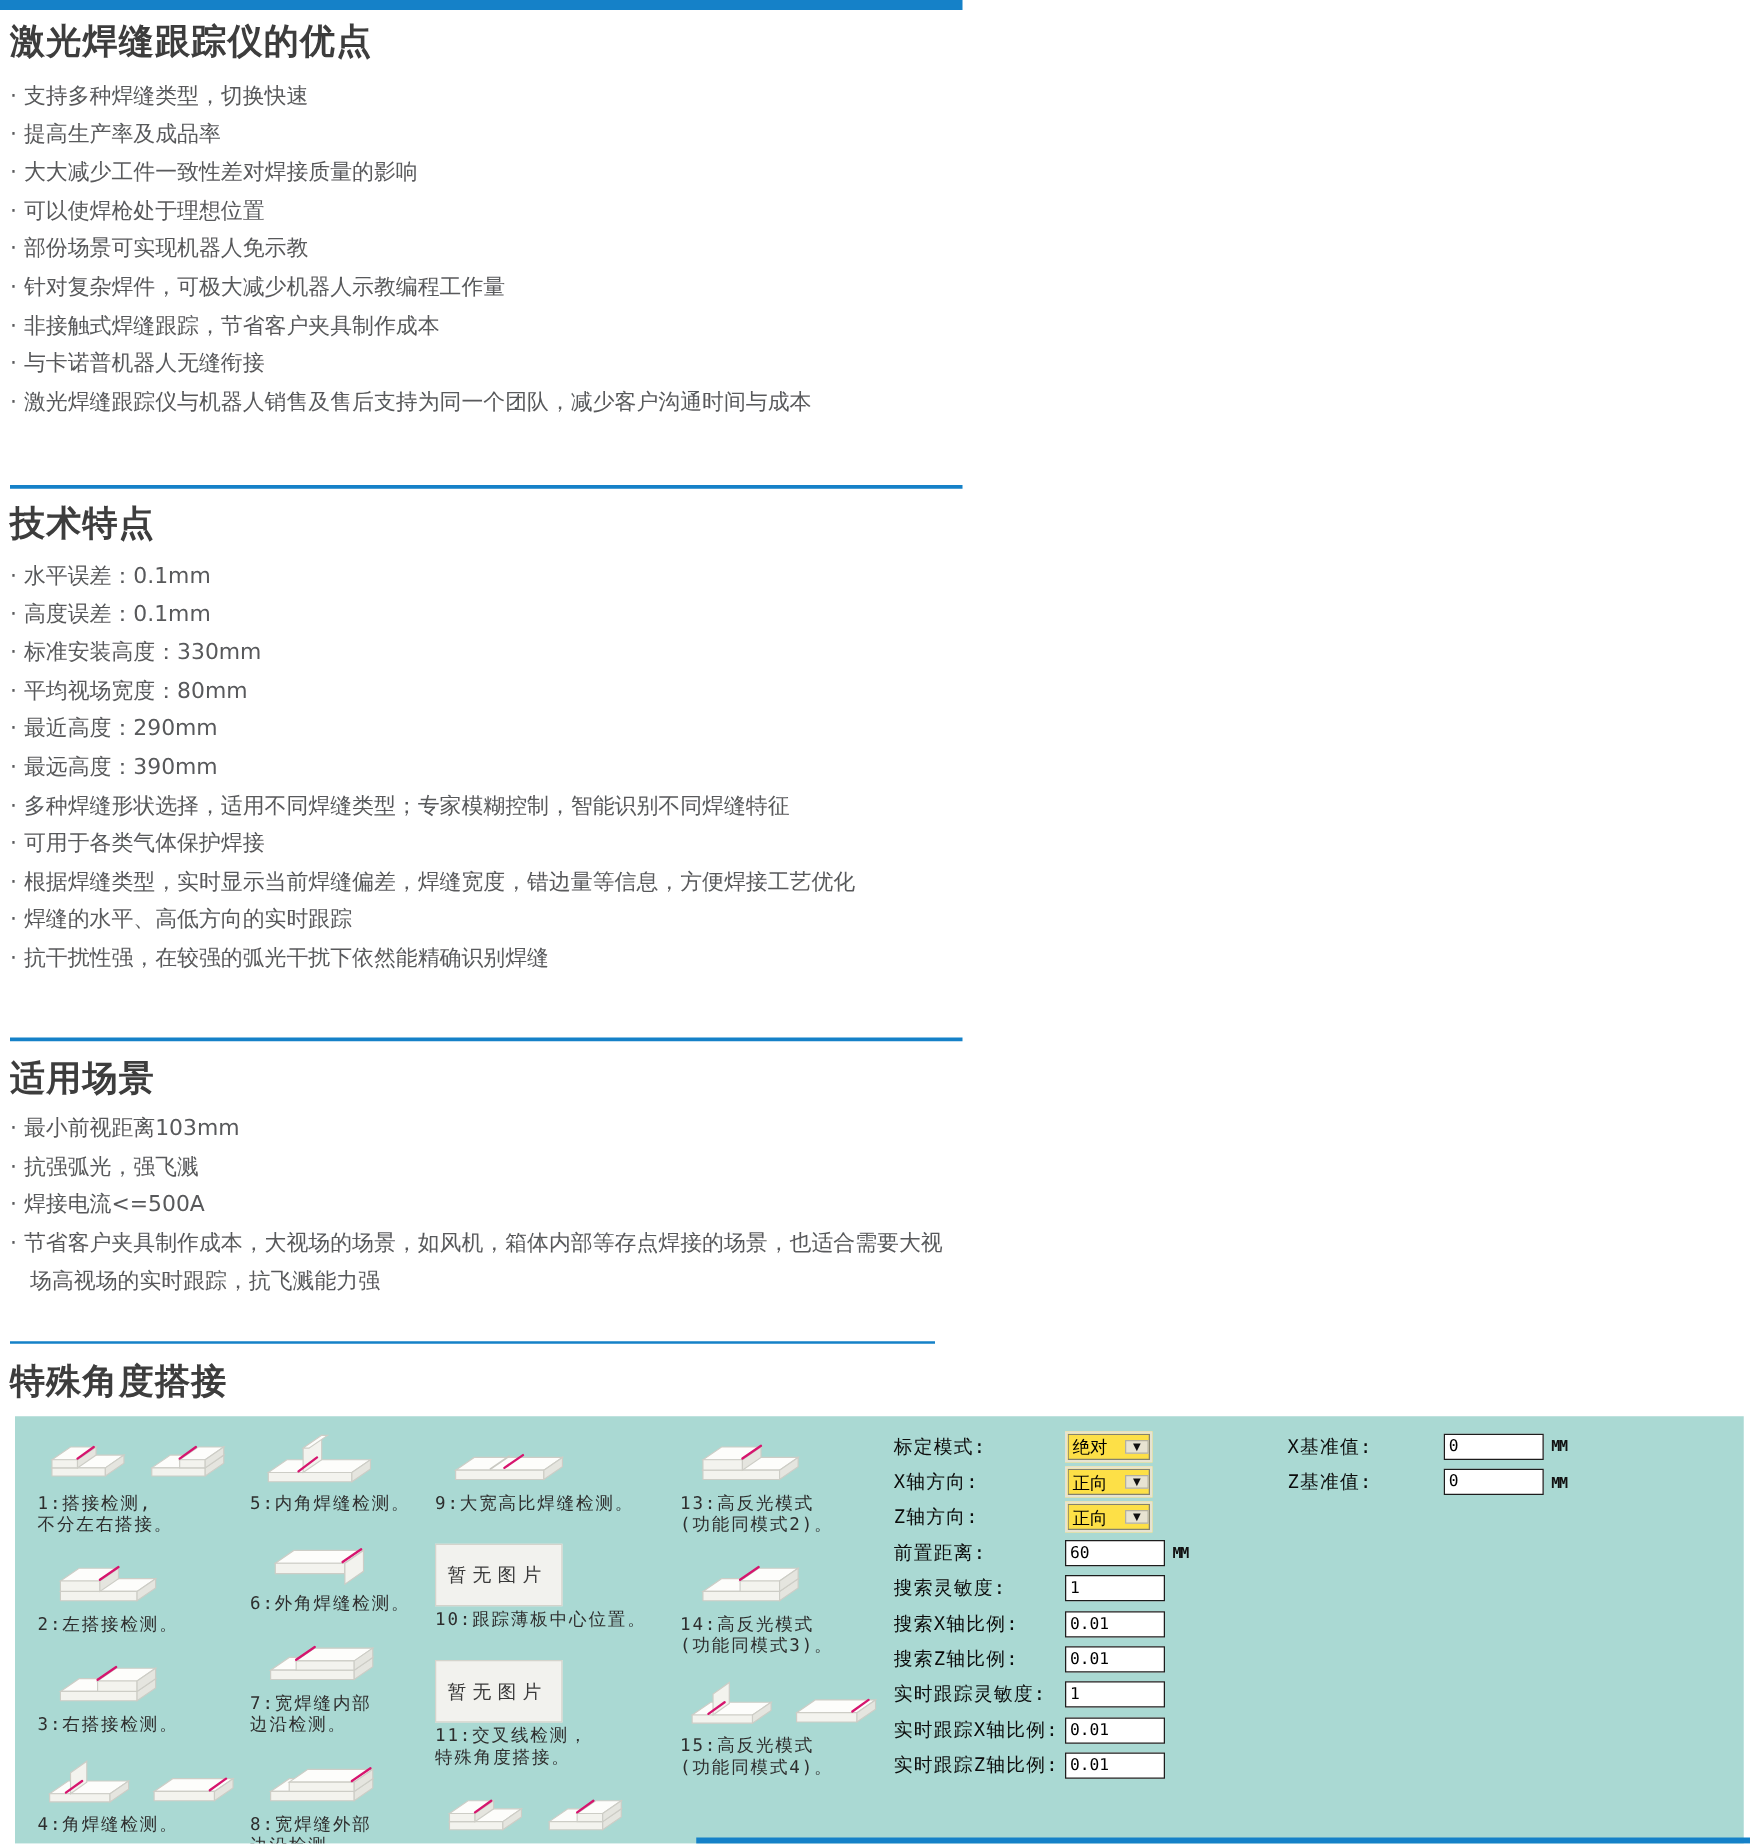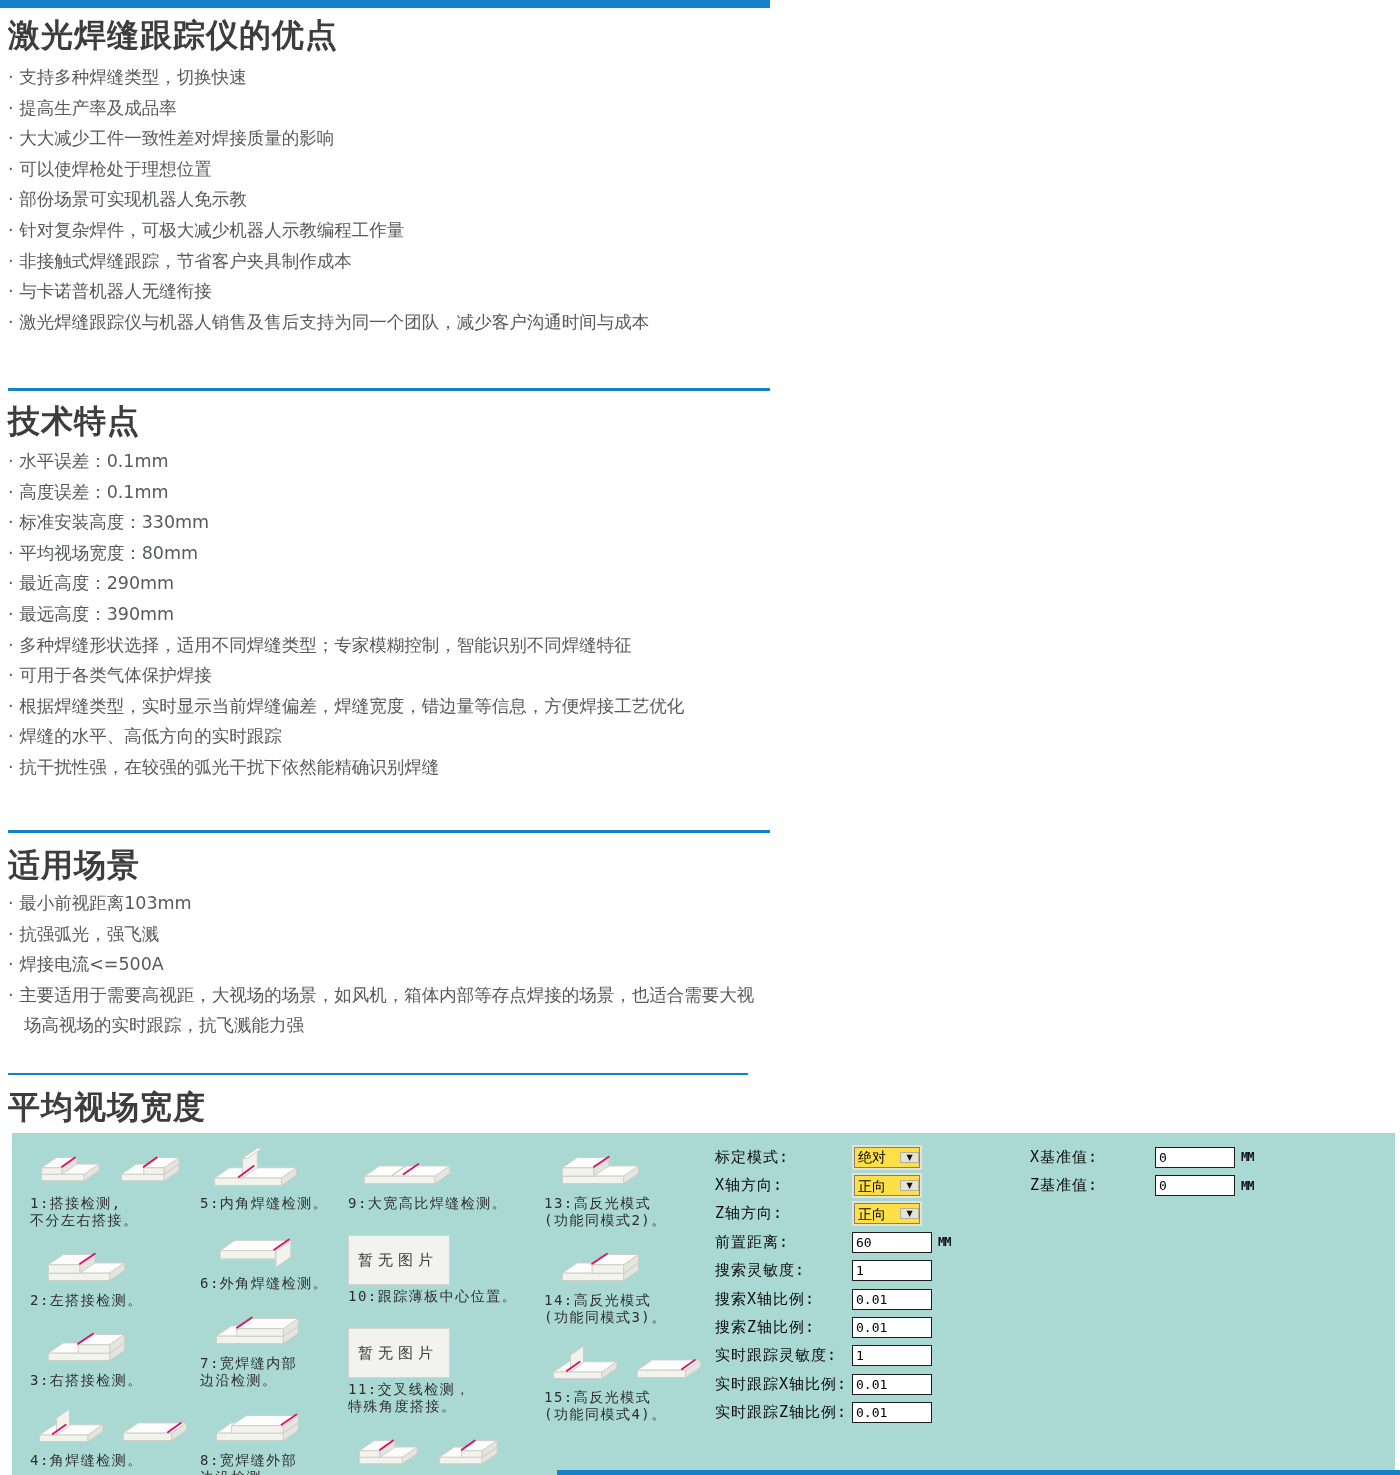--- a/index.html
+++ b/index.html
@@ -1,19 +1,19 @@
 <!DOCTYPE html>
 <html><head>
 <meta charset="utf-8">
 <style>
   html,body{margin:0;padding:0;background:#fff;}
   .page{position:relative;width:1400px;height:1475px;background:#ffffff;overflow:hidden;
         font-family:"DejaVu Sans","Liberation Sans",sans-serif;}
   .topbar{position:absolute;left:0;top:0;width:770px;height:8px;background:#1581c8;}
-  .sec-title{position:absolute;left:8px;margin:0;font-size:32px;font-weight:700;color:#3d3d3d;letter-spacing:1px;}
+  .sec-title{position:absolute;left:8px;margin:0;font-size:28px;font-weight:700;color:#3d3d3d;letter-spacing:1px;}
   .t1{top:14px;} .t2{top:400px;} .t3{top:844px;} .t4{top:1086px;}
   .bullets{position:absolute;left:8px;width:756px;font-size:17.5px;color:#58595b;line-height:30.6px;}
   .b1{top:62px;} .b2{top:446px;} .b3{top:888px;}
   .bullet{padding-left:16px;text-indent:-16px;}
   .bullet::before{content:"· ";color:#58595b;}
   .divider{position:absolute;left:8px;height:3px;background:#1581c8;}
   .d1{top:388px;width:762px;}
   .d2{top:830px;width:762px;}
   .d3{top:1073px;width:740px;height:2px;}
   .bottom-strip{position:absolute;left:557px;top:1470px;width:843px;height:5px;background:#1581c8;}
@@ -86,25 +86,25 @@
       <div class="bullet">焊缝的水平、高低方向的实时跟踪</div>
       <div class="bullet">抗干扰性强，在较强的弧光干扰下依然能精确识别焊缝</div>
     </div>
   <div class="divider d2"></div>
 
   <h2 class="sec-title t3">适用场景</h2>
   <div class="bullets b3">
       <div class="bullet">最小前视距离103mm</div>
       <div class="bullet">抗强弧光，强飞溅</div>
       <div class="bullet">焊接电流&lt;=500A</div>
-      <div class="bullet">主要适用于需要高视距，大视场的场景，如风机，箱体内部等存点焊接的场景，也适合需要大视场高视场的实时跟踪，抗飞溅能力强</div>
+      <div class="bullet">节省客户夹具制作成本，大视场的场景，如风机，箱体内部等存点焊接的场景，也适合需要大视场高视场的实时跟踪，抗飞溅能力强</div>
     </div>
   <div class="divider d3"></div>
 
-  <h2 class="sec-title t4">平均视场宽度</h2>
+  <h2 class="sec-title t4">特殊角度搭接</h2>
 
   <div class="panel">
     <div class="modes" id="modes">
         <div class="mode-col" style="width: 170px;">
           <div class="mode-cell">
             <div class="mode-icon"><svg width="168" height="52" viewBox="0 0 168 56">
                 <polygon class="pt" points="6,38 22,27 68,27 52,38"></polygon>
                 <polygon class="pf" points="6,38 52,38 52,45 6,45"></polygon>
                 <polygon class="ps" points="52,38 68,27 68,34 52,45"></polygon>
                 <polygon class="pt" points="6,31 22,20 44,20 28,31"></polygon>

